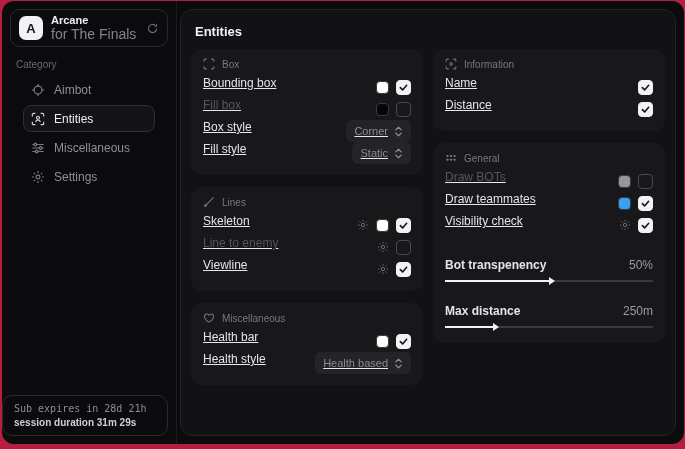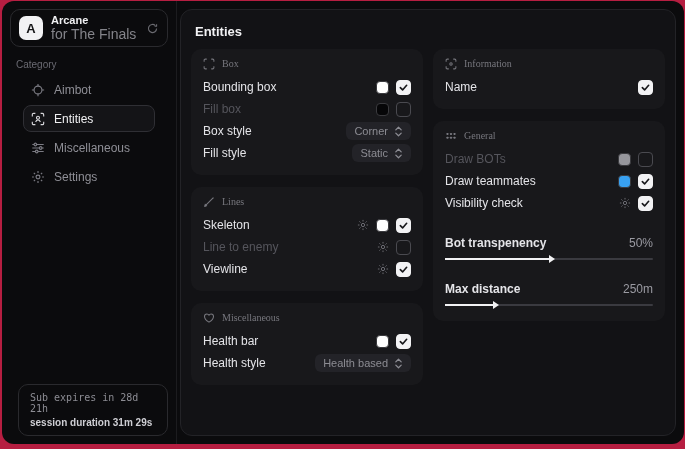--- a/index.html
+++ b/index.html
@@ -51,21 +51,21 @@
     color:#8f8f96; font-size:12px;
     cursor:default;
   }
   .nav-item .nv-icon { display:flex; color:#7c7c84; }
   .nav-item.active {
     border-color:#2f2f34; background:#141417; color:#f0f0f2;
   }
   .nav-item.active .nv-icon { color:#d8d8dc; }
 
   .sub-card {
-    position:absolute; left:16px; right:8px; bottom:8px;
+    position:absolute; left:0; right:8px; bottom:8px;
     border:1px solid #2a2a2e; border-radius:10px;
     padding:7px 11px;
   }
   .sub-line1 { font-family:"DejaVu Sans Mono", monospace; font-size:10px; color:#8d8d94; margin-bottom:3px; }
   .sub-line2 { font-size:10px; font-weight:bold; color:#cfcfd4; }
 
   
   .main-wrap { flex:1; padding:8px 8px 8px 3px; }
   .main-panel {
     height:100%;
@@ -79,28 +79,28 @@
 
   .cols { display:flex; gap:10px; }
   .col { flex:1; display:flex; flex-direction:column; gap:12px; }
 
   .card {
     background:#18181b;
     border-radius:10px;
     padding:9px 12px 11px 12px;
   }
   .card-header {
-    display:flex; align-items:flex-start; gap:7px;
-    font-family:Liberation Serif, serif;
+    display:flex; align-items:flex-end; gap:7px;
+    font-family:Liberation Sans, sans-serif;
     font-size:10px; color:#77777e;
     margin-bottom:6px;
   }
   .card-header .hd-icon { display:flex; color:#77777e; }
 
-  .row { display:flex; align-items:center; height:22px; }
+  .row { display:flex; height:22px;text-decoration:underline; }
   .row-label { flex:1; font-size:12px; color:#e4e4e8; }
   .row.disabled .row-label { color:#55555c; }
   .controls { display:flex; align-items:center; gap:7px; }
 
   .swatch { width:13px; height:13px; border-radius:4px; border:1px solid #3a3a3e; }
   .cbx {
     width:15px; height:15px; border-radius:4px;
     border:1.5px solid #4a4a50;
     display:flex; align-items:center; justify-content:center;
     background:transparent;
@@ -364,20 +364,30 @@
               <span class="hd-icon">
                 <svg width="12" height="12" viewBox="0 0 16 16" fill="none" stroke="currentColor" stroke-width="1.4">
                   <path d="M1.5 5V3a1.5 1.5 0 0 1 1.5-1.5h2M11 1.5h2A1.5 1.5 0 0 1 14.5 3v2M14.5 11v2a1.5 1.5 0 0 1-1.5 1.5h-2M5 14.5H3A1.5 1.5 0 0 1 1.5 13v-2"></path>
                   <circle cx="8" cy="8" r="1.6"></circle>
                 </svg>
               </span>
               <span>Information</span>
             </div>
             <div class="row">
               <span class="row-label">Name</span>
+              <span class="controls">
+                <span class="cbx checked">
+                  <svg width="9" height="9" viewBox="0 0 10 10" fill="none" stroke="#17171a" stroke-width="1.8" stroke-linecap="round" stroke-linejoin="round">
+                      <path d="M1.5 5.2 4 7.7 8.5 2.5"></path>
+                    </svg>
+                </span>
+              </span>
+            </div>
+            <div class="row">
+              <span class="row-label">Distance</span>
               <span class="controls">
                 <span class="cbx checked">
                   <svg width="9" height="9" viewBox="0 0 10 10" fill="none" stroke="#17171a" stroke-width="1.8" stroke-linecap="round" stroke-linejoin="round">
                       <path d="M1.5 5.2 4 7.7 8.5 2.5"></path>
                     </svg>
                 </span>
               </span>
             </div>
           </div>
 

